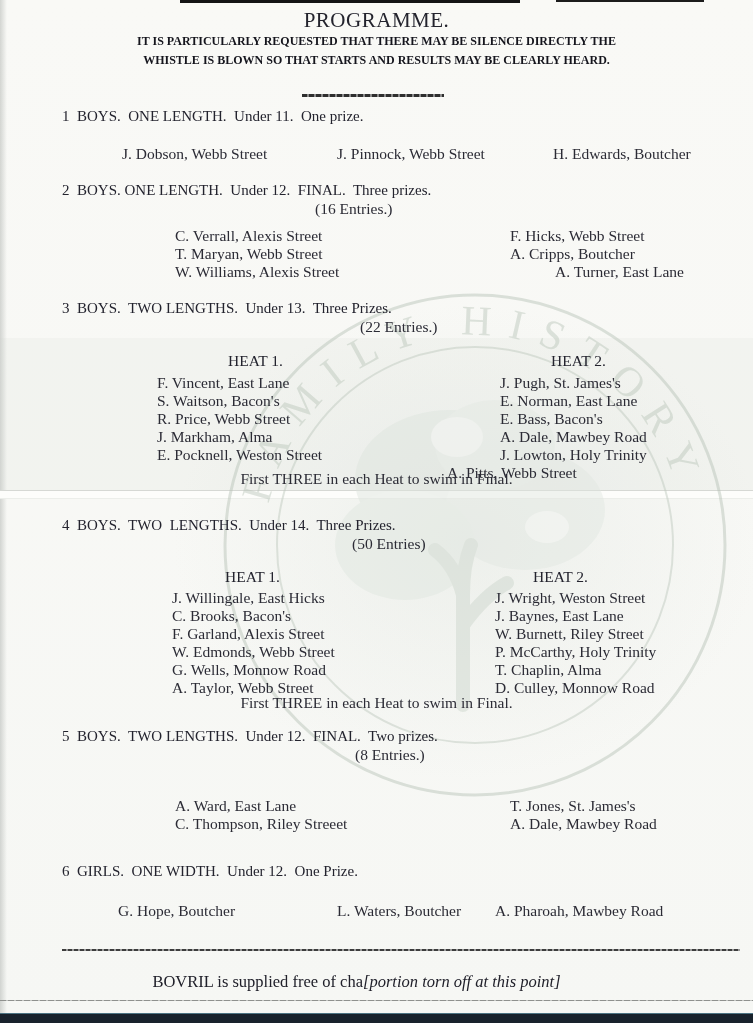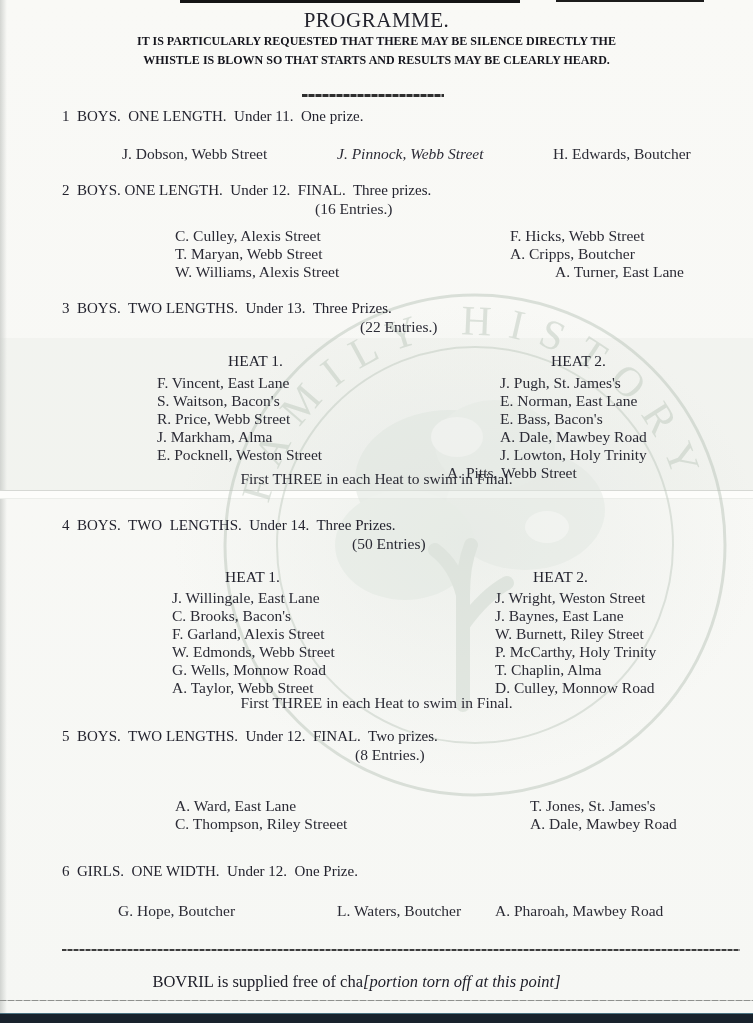--- a/index.html
+++ b/index.html
@@ -27,35 +27,35 @@
   
   .ev-heading{left:62px;font-size:15px;white-space:pre;color:#23232e;}
   .entries-note{font-size:15.5px;white-space:nowrap;font-family:Liberation Serif, serif;}
   .heat-label{font-size:15.5px;white-space:nowrap;color:#23232e;}
   .col .entry{font-size:15.5px;line-height:18px;white-space:pre;}
   .row{left:0;width:753px;height:20px;}
   .row .entry{position:absolute;font-size:15.5px;white-space:nowrap;}
   .final-note{left:0;width:753px;text-align:center;font-size:15.5px;}
   
   #e1-heading{top:108px;} #e1-row{top:145px;}
-  #e1-row .entry:nth-child(1){left:122px;} #e1-row .entry:nth-child(2){left:337px;font-style:italic;} #e1-row .entry:nth-child(3){left:553px;}
+  #e1-row .entry:nth-child(1){left:122px;} #e1-row .entry:nth-child(2){left:337px;} #e1-row .entry:nth-child(3){left:553px;}
   #e2-heading{top:182px;} #e2-note{left:315px;top:200px;}
   #e2-left{top:227px;left:175px;} #e2-right{top:227px;left:510px;}
   #e2-right .entry:nth-child(3){padding-left:45px;}
   #e3-heading{top:300px;} #e3-note{left:360px;top:318px;}
   #e3-lab1{left:228px;top:352px;} #e3-lab2{left:551px;top:352px;}
   #e3-h1{top:374px;left:157px;} #e3-h2{top:374px;left:500px;}
   #e3-h2 .entry:nth-child(6){margin-left:-53px;}
   #e3-final{top:470px;}
   #e4-heading{top:517px;} #e4-note{left:352px;top:535px;}
   #e4-lab1{left:225px;top:568px;} #e4-lab2{left:533px;top:568px;}
   #e4-h1{top:589px;left:172px;} #e4-h2{top:589px;left:495px;}
   #e4-final{top:694px;}
   #e5-heading{top:728px;} #e5-note{left:355px;top:746px;}
-  #e5-left{top:797px;left:175px;} #e5-right{top:797px;left:510px;margin-left:20px;}
+  #e5-left{top:797px;left:175px;} #e5-right{top:797px;left:510px;}
   #e6-heading{top:863px;} #e6-row{top:902px;}
   #e6-row .entry:nth-child(1){left:118px;} #e6-row .entry:nth-child(2){left:337px;} #e6-row .entry:nth-child(3){left:495px;}
   
   .big-rule{left:62px;top:949px;width:678px;height:2px;
     background:repeating-linear-gradient(90deg,#3d3d3d 0 4px,#9a9a9a 4px 6px);}
   .bovril{left:0;top:972px;width:713px;text-align:center;font-size:16.5px;color:#20202a;}
   .bovril .torn{font-style:italic;}
   .thin-rule{left:0;top:1000px;width:753px;height:1px;background:repeating-linear-gradient(90deg,#8f918e 0 6px,#c2c4c1 6px 8px);}
   .bottom-band{left:0;top:1013px;width:753px;height:10px;background:#18222c;border-top:1px solid #4c7383;}
   
@@ -100,21 +100,21 @@
   <div id="e1-heading" class="abs ev-heading">1  BOYS.  ONE LENGTH.  Under 11.  One prize.</div>
   <div id="e1-row" class="abs row">
       <div class="entry">J. Dobson, Webb Street</div>
       <div class="entry">J. Pinnock, Webb Street</div>
       <div class="entry">H. Edwards, Boutcher</div>
     </div>
 
   <div id="e2-heading" class="abs ev-heading">2  BOYS. ONE LENGTH.  Under 12.  FINAL.  Three prizes.</div>
   <div id="e2-note" class="abs entries-note">(16 Entries.)</div>
   <div id="e2-left" class="abs col">
-      <div class="entry">C. Culley, Alexis Street</div>
+      <div class="entry">C. Verrall, Alexis Street</div>
       <div class="entry">T. Maryan, Webb Street</div>
       <div class="entry">W. Williams, Alexis Street</div>
     </div>
   <div id="e2-right" class="abs col">
       <div class="entry">F. Hicks, Webb Street</div>
       <div class="entry">A. Cripps, Boutcher</div>
       <div class="entry">A. Turner, East Lane</div>
     </div>
 
   <div id="e3-heading" class="abs ev-heading">3  BOYS.  TWO LENGTHS.  Under 13.  Three Prizes.</div>
@@ -136,21 +136,21 @@
       <div class="entry">J. Lowton, Holy Trinity</div>
       <div class="entry">A. Pitts, Webb Street</div>
     </div>
   <div id="e3-final" class="abs final-note">First THREE in each Heat to swim in Final.</div>
 
   <div id="e4-heading" class="abs ev-heading">4  BOYS.  TWO  LENGTHS.  Under 14.  Three Prizes.</div>
   <div id="e4-note" class="abs entries-note">(50 Entries)</div>
   <div id="e4-lab1" class="abs heat-label">HEAT 1.</div>
   <div id="e4-lab2" class="abs heat-label">HEAT 2.</div>
   <div id="e4-h1" class="abs col">
-      <div class="entry">J. Willingale, East Lane</div>
+      <div class="entry">J. Willingale, East Hicks</div>
       <div class="entry">C. Brooks, Bacon's</div>
       <div class="entry">F. Garland, Alexis Street</div>
       <div class="entry">W. Edmonds, Webb Street</div>
       <div class="entry">G. Wells, Monnow Road</div>
       <div class="entry">A. Taylor, Webb Street</div>
     </div>
   <div id="e4-h2" class="abs col">
       <div class="entry">J. Wright, Weston Street</div>
       <div class="entry">J. Baynes, East Lane</div>
       <div class="entry">W. Burnett, Riley Street</div>

